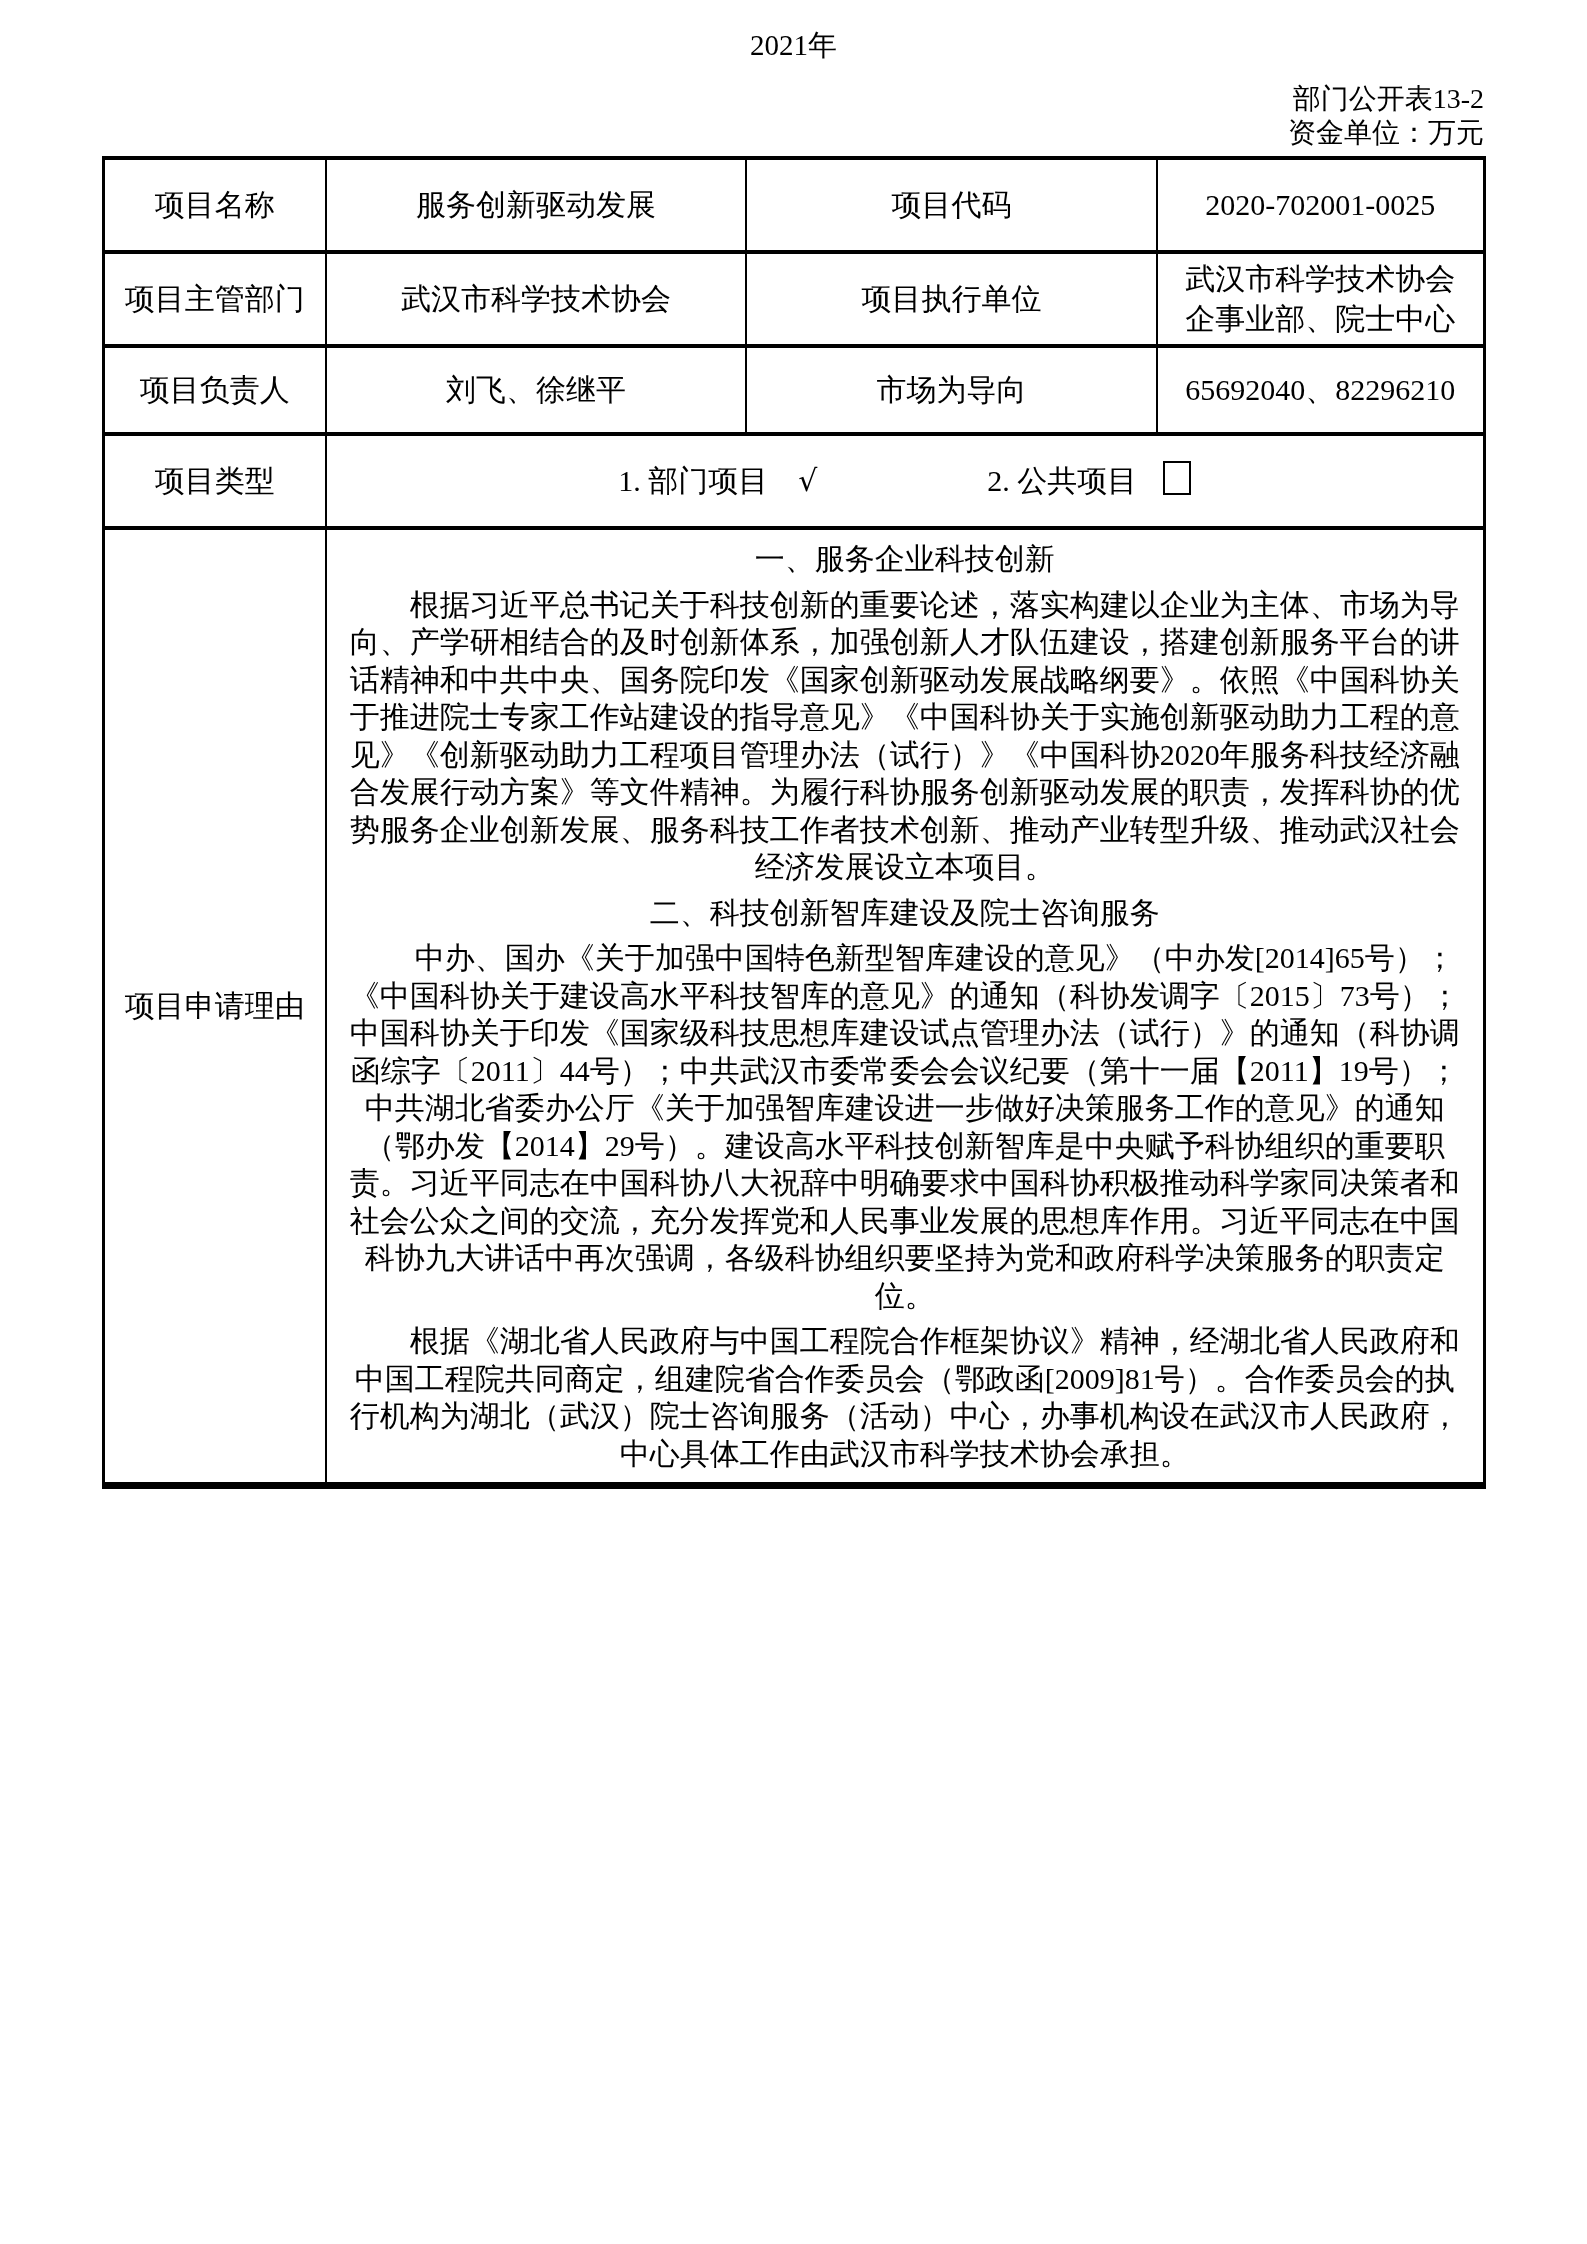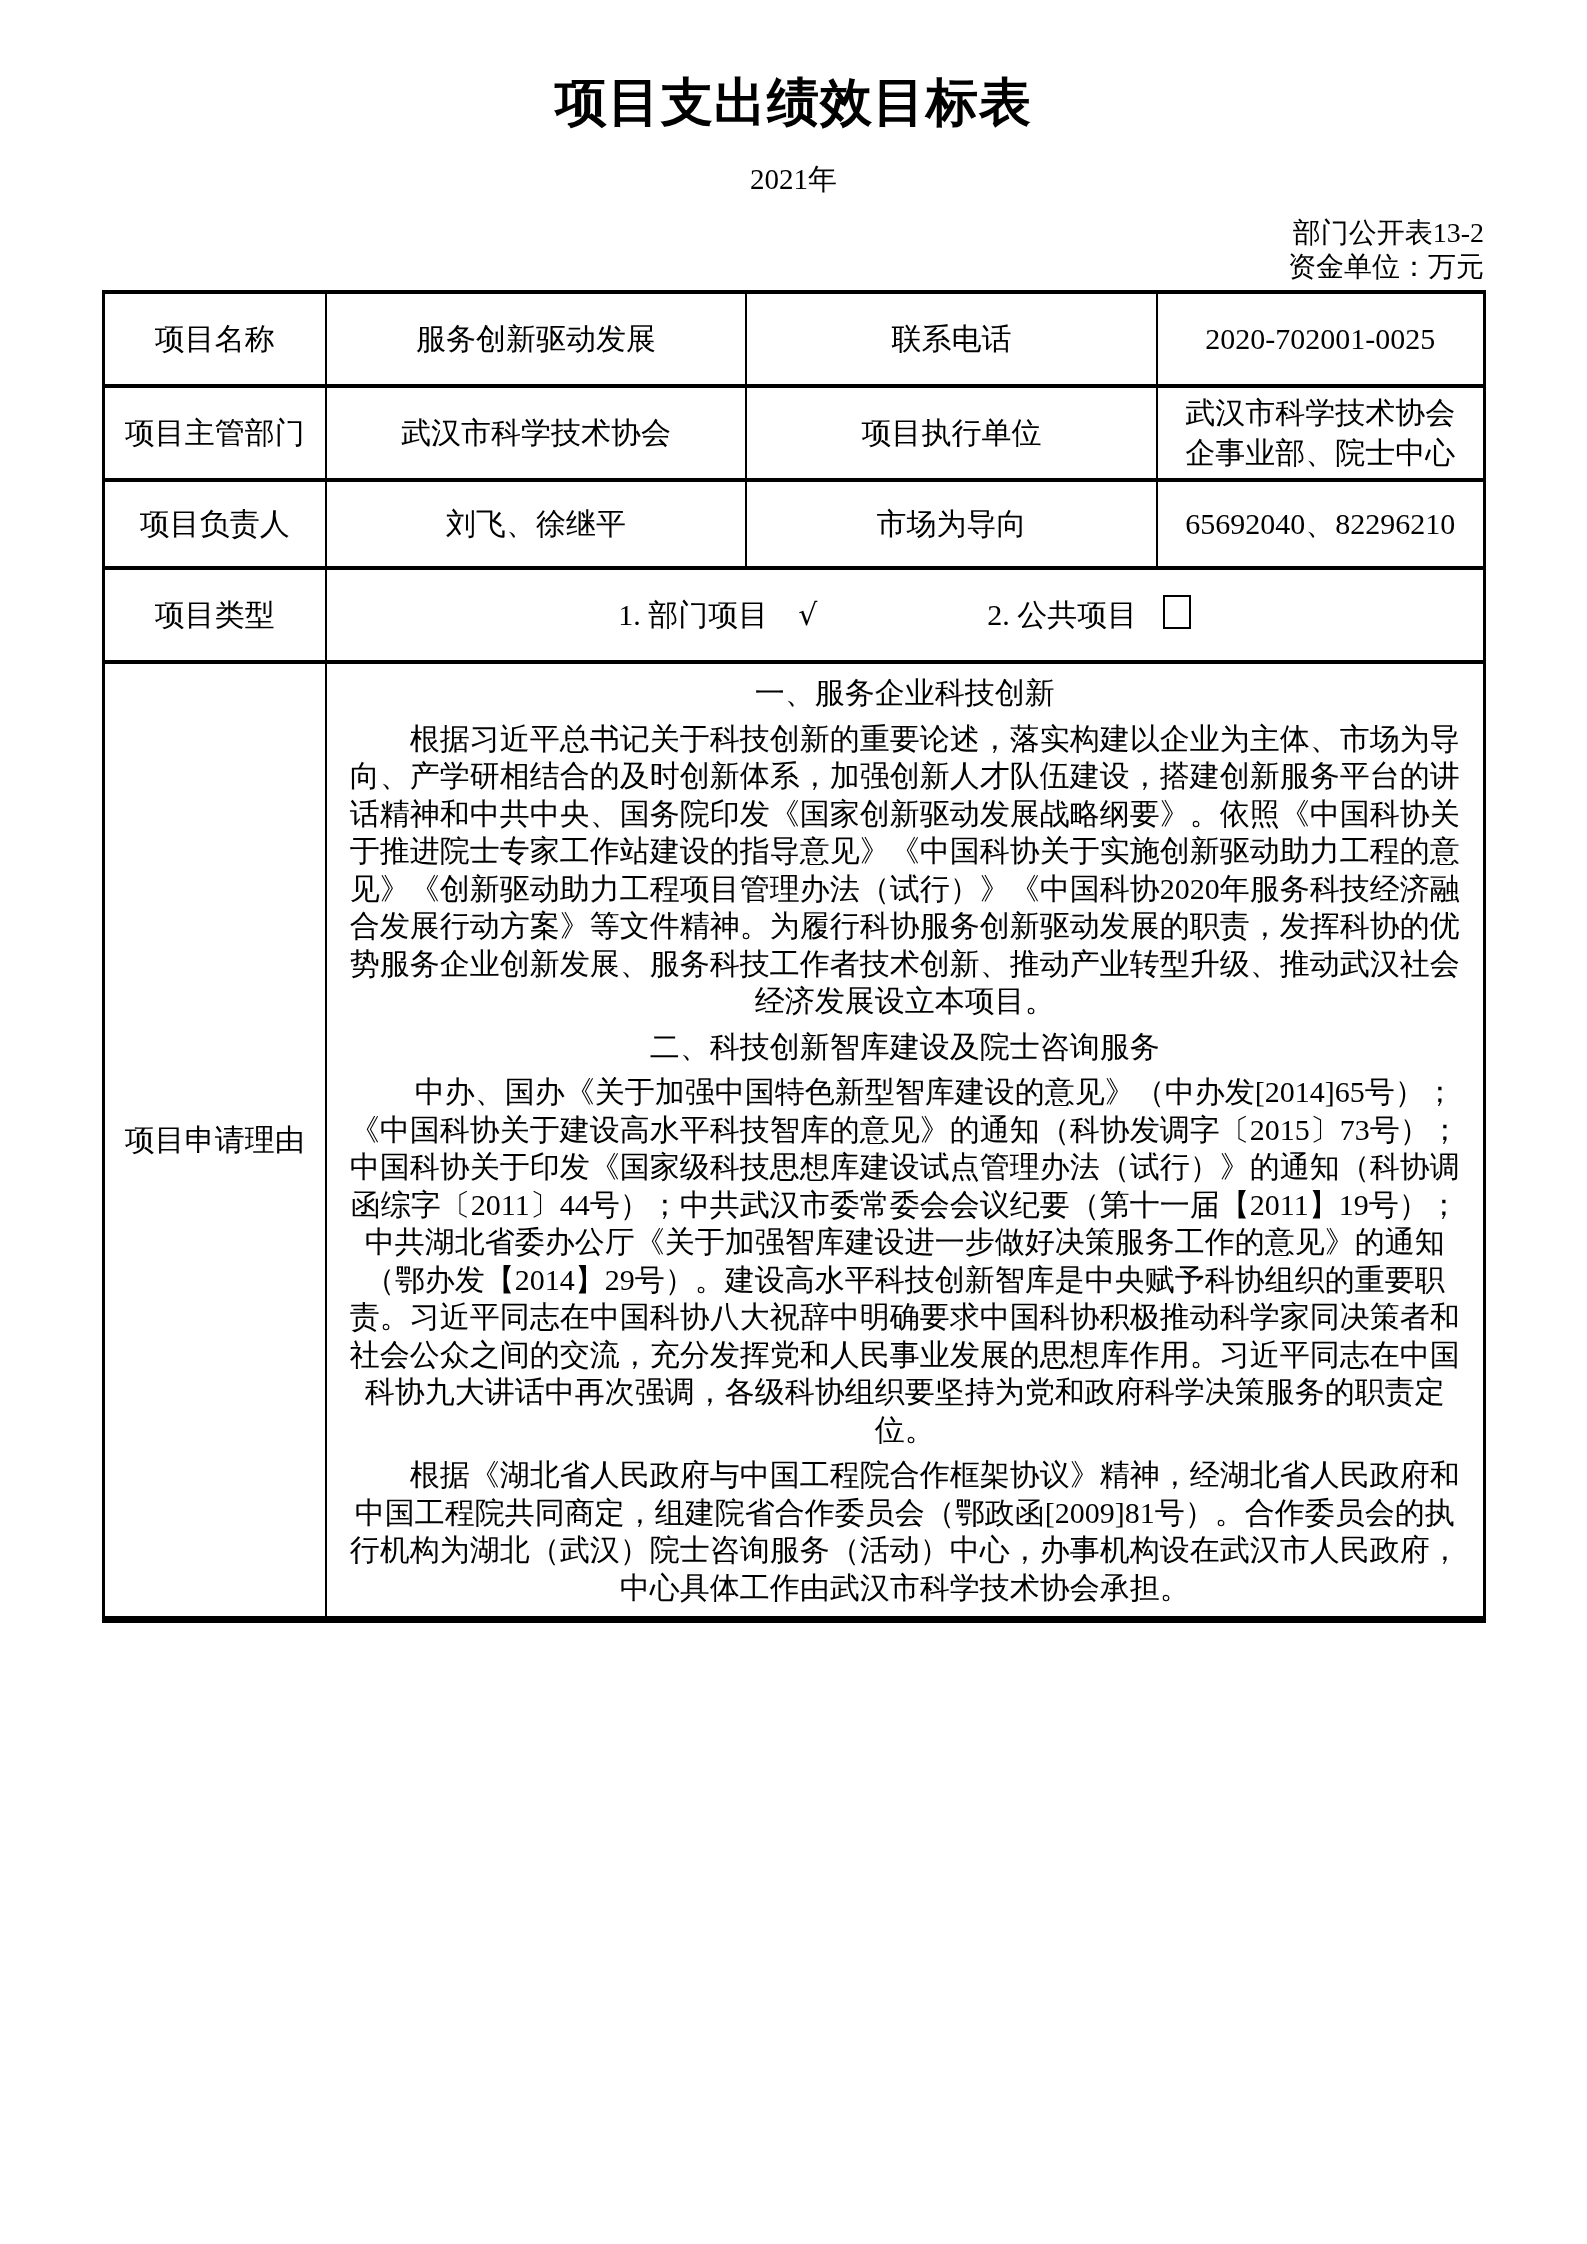--- a/index.html
+++ b/index.html
@@ -86,41 +86,40 @@
     line-height: 37.5px;
   }
   td.reason-cell p { margin: 8px; }
   td.reason-cell p.indent { text-indent: 2em; }
 </style>
 </head>
 <body>
 
 <div class="sheet">
 
-  <div class="doc-title">项目支出绩效目标表</div>
   <div class="doc-subtitle">2021年</div>
 
   <div class="meta-row">
     <span>部门公开表13-2</span>
     <span>资金单位：万元</span>
   </div>
 
   <table class="main">
     <colgroup>
       <col class="c1">
         <col class="c2">
         <col class="c3">
         <col class="c4">
     </colgroup>
 
     <tbody>
         <tr class="r-tall">
       <td>项目名称</td>
       <td>服务创新驱动发展</td>
-      <td>联系电话</td>
+      <td>项目代码</td>
       <td>2020-702001-0025</td>
     </tr>
 
     <tr class="r-tall">
       <td>项目主管部门</td>
       <td>武汉市科学技术协会</td>
       <td>项目执行单位</td>
       <td class="two-line">
         <div>武汉市科学技术协会</div>
         <div>企事业部、院士中心</div>

